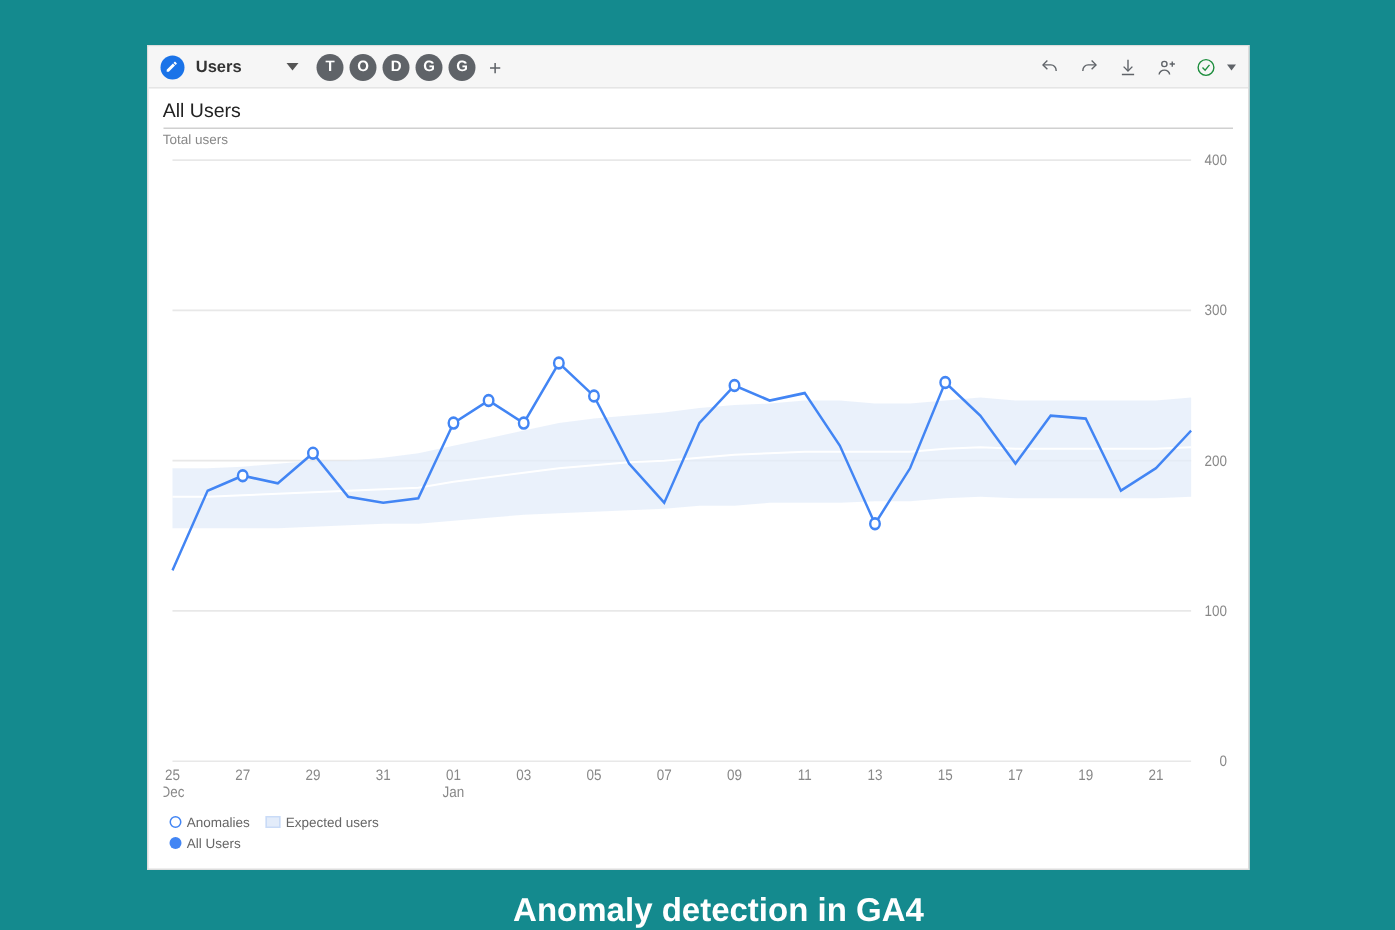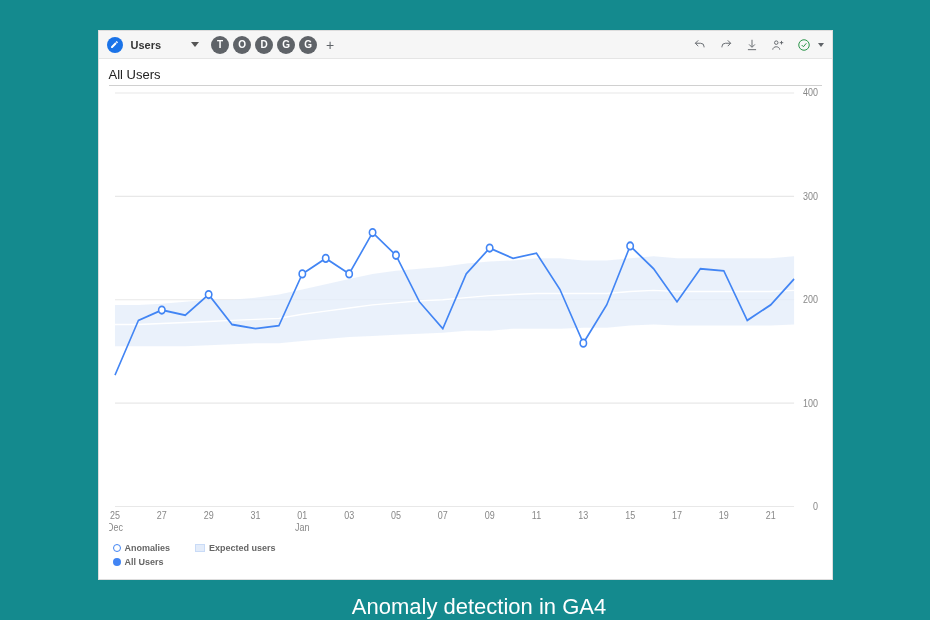--- a/index.html
+++ b/index.html
@@ -124,21 +124,21 @@
   .band { fill: #e3ecfa; opacity: 0.75; }
   .expected { stroke: #fff; stroke-width: 1.2; fill: none; }
   .series { stroke: #4285f4; stroke-width: 1.6; fill: none; }
   .anomaly { stroke: #4285f4; stroke-width: 1.6; fill: #fff; }
 
   .legend {
     padding: 4px 14px 8px 14px;
     font-size: 9px;
     color: #666;
   }
-  .legend-row { display: flex; gap: 25px; margin-bottom: 4px; font-weight: bold; }
+  .legend-row { display: flex; gap: 10px; margin-bottom: 4px; }
   .leg-item { display: flex; align-items: center; gap: 4px; }
   .leg-circle-open {
     width: 8px; height: 8px;
     border: 1.4px solid #4285f4;
     border-radius: 50%;
     background: #fff;
   }
   .leg-band {
     width: 10px; height: 8px;
     background: #e3ecfa;
@@ -147,21 +147,21 @@
   .leg-circle-fill {
     width: 8px; height: 8px;
     background: #4285f4;
     border-radius: 50%;
   }
 
   .caption {
     margin-top: 14px;
     color: #fff;
     font-size: 22px;
-    font-weight: 400;
+    font-weight: 700;
     font-family: "Segoe UI", Arial, sans-serif;
     margin-left: 28px;
   }
 </style>
 </head>
 <body>
 
 <div class="panel">
 
   <div class="toolbar">
@@ -216,20 +216,23 @@
           <path d="M8 12l3 3 5-6"></path>
         </svg>
     </div>
     <span class="mini-caret"></span>
   </div>
 
   <div class="chart-header">
     <span class="chart-title">All Users</span>
   </div>
   <div class="hr"></div>
+  <div class="chart-header" style="padding-top:0;padding-bottom:0;">
+    <span class="chart-subtitle">Total users</span>
+  </div>
 
   <div class="chart-wrap">
     <svg class="chart" id="chart-svg" viewBox="0 0 715 390" preserveAspectRatio="none">
         <line x1="6" y1="362" x2="687" y2="362" class="grid"></line>
         <text x="711" y="365" class="ytick">0</text>
         <line x1="6" y1="273" x2="687" y2="273" class="grid"></line>
         <text x="711" y="276" class="ytick">100</text>
         <line x1="6" y1="184" x2="687" y2="184" class="grid"></line>
         <text x="711" y="187" class="ytick">200</text>
         <line x1="6" y1="95" x2="687" y2="95" class="grid"></line>

